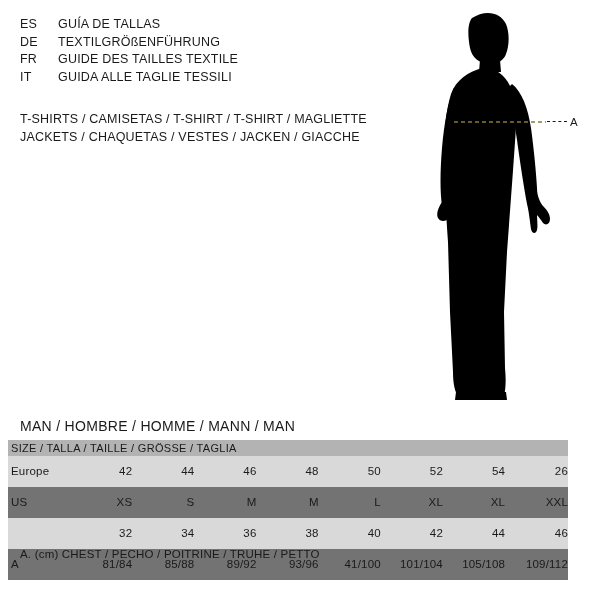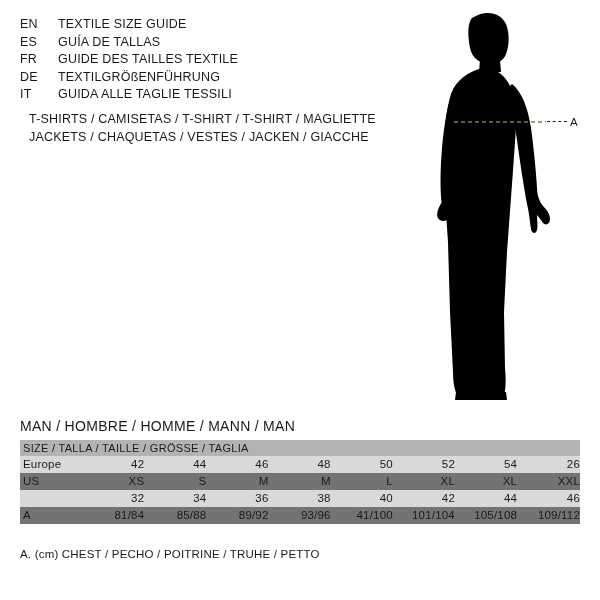--- a/index.html
+++ b/index.html
@@ -45,21 +45,20 @@
     color: #1a1a1a;
     white-space: nowrap;
   }
 
   
   .category-block {
     position: absolute;
     left: 20px;
     top: 110px;
     width: 360px;
-    margin-left: 9px;
   }
   .category-line {
     font-size: 12.5px;
     line-height: 18px;
     letter-spacing: 0.2px;
     color: #1a1a1a;
     white-space: nowrap;
   }
 
   
@@ -95,31 +94,31 @@
     position: absolute;
     left: 20px;
     top: 418px;
     font-size: 14px;
     letter-spacing: 0.3px;
     color: #1a1a1a;
     white-space: nowrap;
   }
   .size-table {
     position: absolute;
-    left: 20px;
+    left: 8px;
     top: 440px;
     width: 560px;
     border-collapse: collapse;
     font-size: 11.5px;
     color: #1a1a1a;
     table-layout: fixed;
   }
   .size-table td {
     padding: 0;
-    height: 17px;
+    height: 31px;
     line-height: 17px;
     letter-spacing: 0.2px;
     vertical-align: middle;
   }
   .size-table td.lbl {
     padding-left: 3px;
     width: 85px;
   }
   .size-table td.val {
     text-align: right;
@@ -145,34 +144,30 @@
     white-space: nowrap;
   }
 </style>
 </head>
 <body>
 
 <div class="page">
 
   <div class="lang-block">
     <div class="lang-row">
-      <span class="lang-code">EN</span>
-      <span class="lang-text">TEXTILE SIZE GUIDE</span>
-    </div>
-    <div class="lang-row">
       <span class="lang-code">ES</span>
       <span class="lang-text">GUÍA DE TALLAS</span>
     </div>
     <div class="lang-row">
+      <span class="lang-code">DE</span>
+      <span class="lang-text">TEXTILGRÖßENFÜHRUNG</span>
+    </div>
+    <div class="lang-row">
       <span class="lang-code">FR</span>
       <span class="lang-text">GUIDE DES TAILLES TEXTILE</span>
-    </div>
-    <div class="lang-row">
-      <span class="lang-code">DE</span>
-      <span class="lang-text">TEXTILGRÖßENFÜHRUNG</span>
     </div>
     <div class="lang-row">
       <span class="lang-code">IT</span>
       <span class="lang-text">GUIDA ALLE TAGLIE TESSILI</span>
     </div>
   </div>
 
   <div class="category-block">
     <div class="category-line">T-SHIRTS / CAMISETAS / T-SHIRT / T-SHIRT / MAGLIETTE</div>
     <div class="category-line">JACKETS / CHAQUETAS / VESTES / JACKEN / GIACCHE</div>

